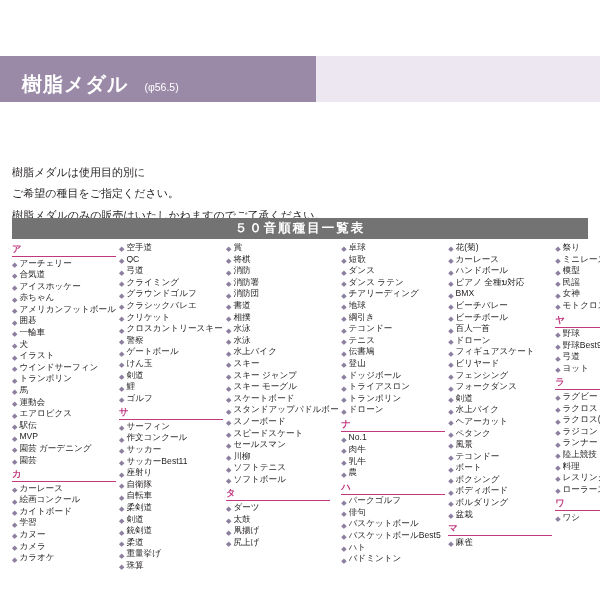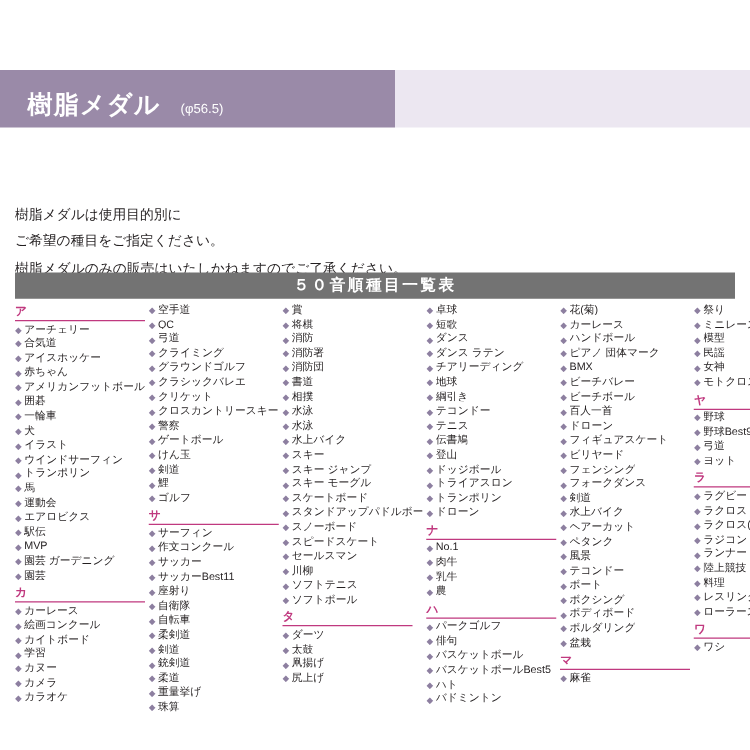--- a/index.html
+++ b/index.html
@@ -590,21 +590,21 @@
         <div class="entry">
           <span class="bullet">◆</span>
           <span class="txt">カーレース</span>
         </div>
         <div class="entry">
           <span class="bullet">◆</span>
           <span class="txt">ハンドボール</span>
         </div>
         <div class="entry">
           <span class="bullet">◆</span>
-          <span class="txt">ピアノ 団体マーク</span>
+          <span class="txt">ピアノ 全種ນ対応</span>
         </div>
         <div class="entry">
           <span class="bullet">◆</span>
           <span class="txt">BMX</span>
         </div>
         <div class="entry">
           <span class="bullet">◆</span>
           <span class="txt">ビーチバレー</span>
         </div>
         <div class="entry">

